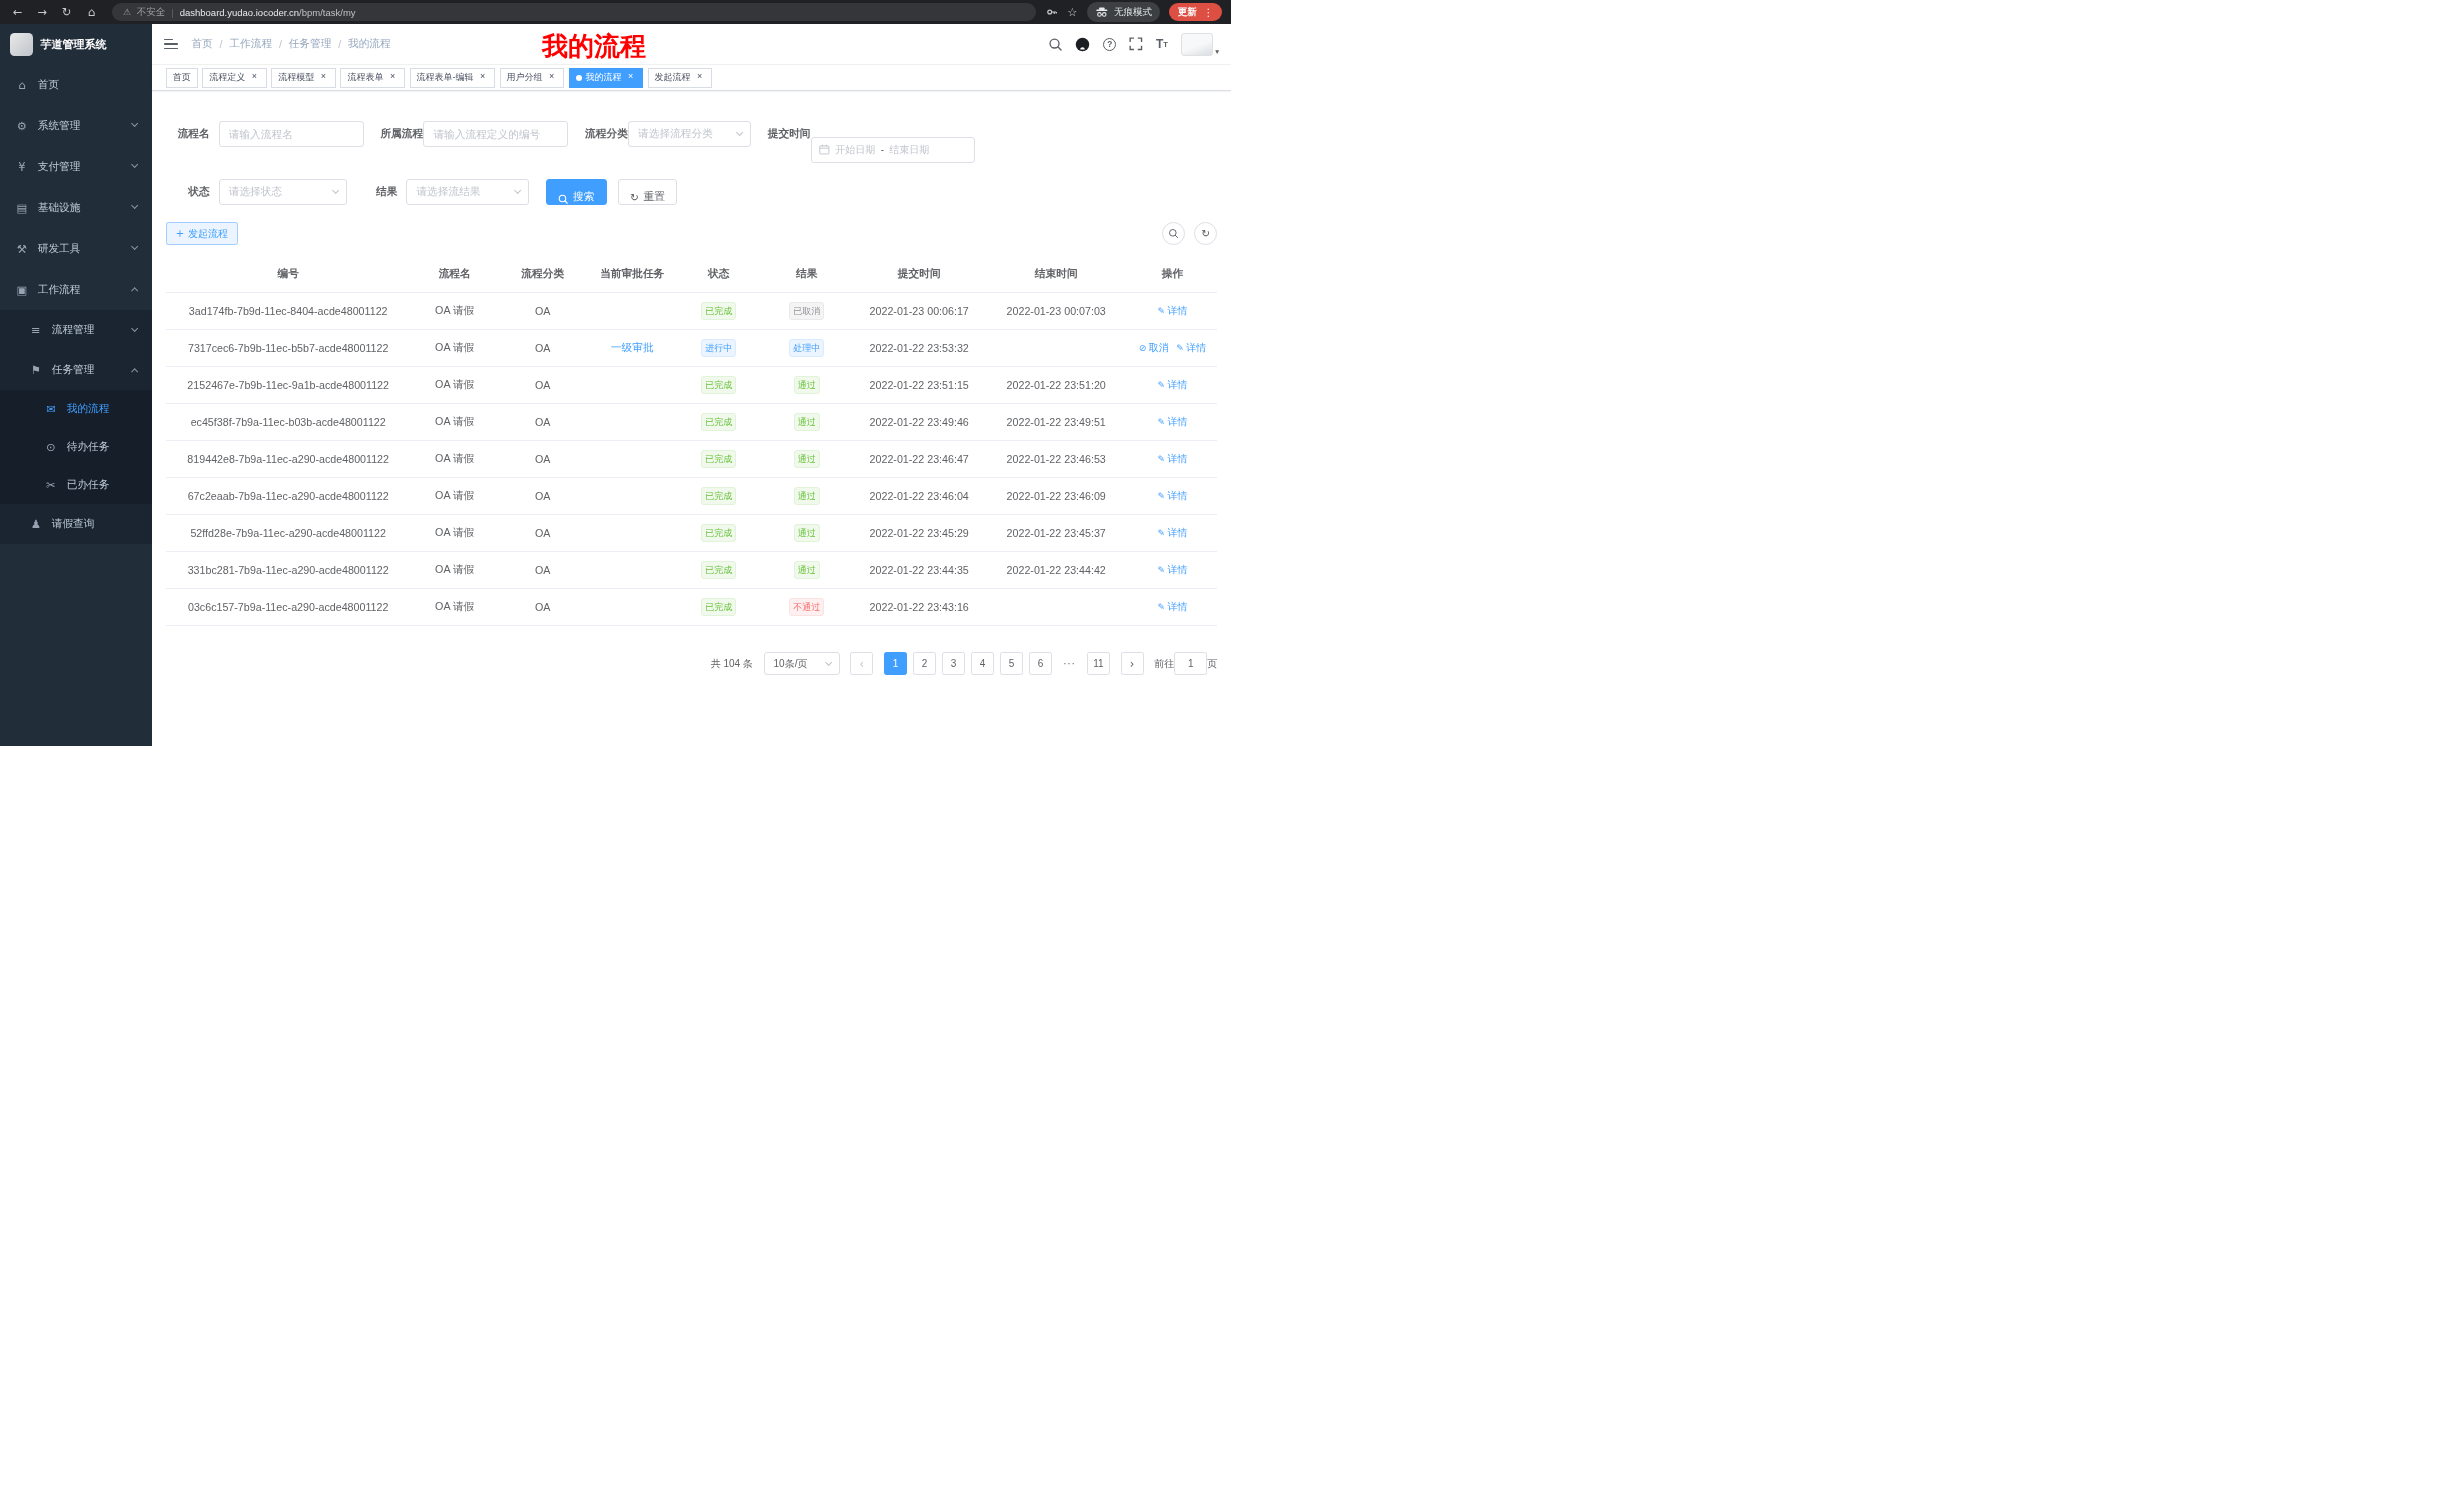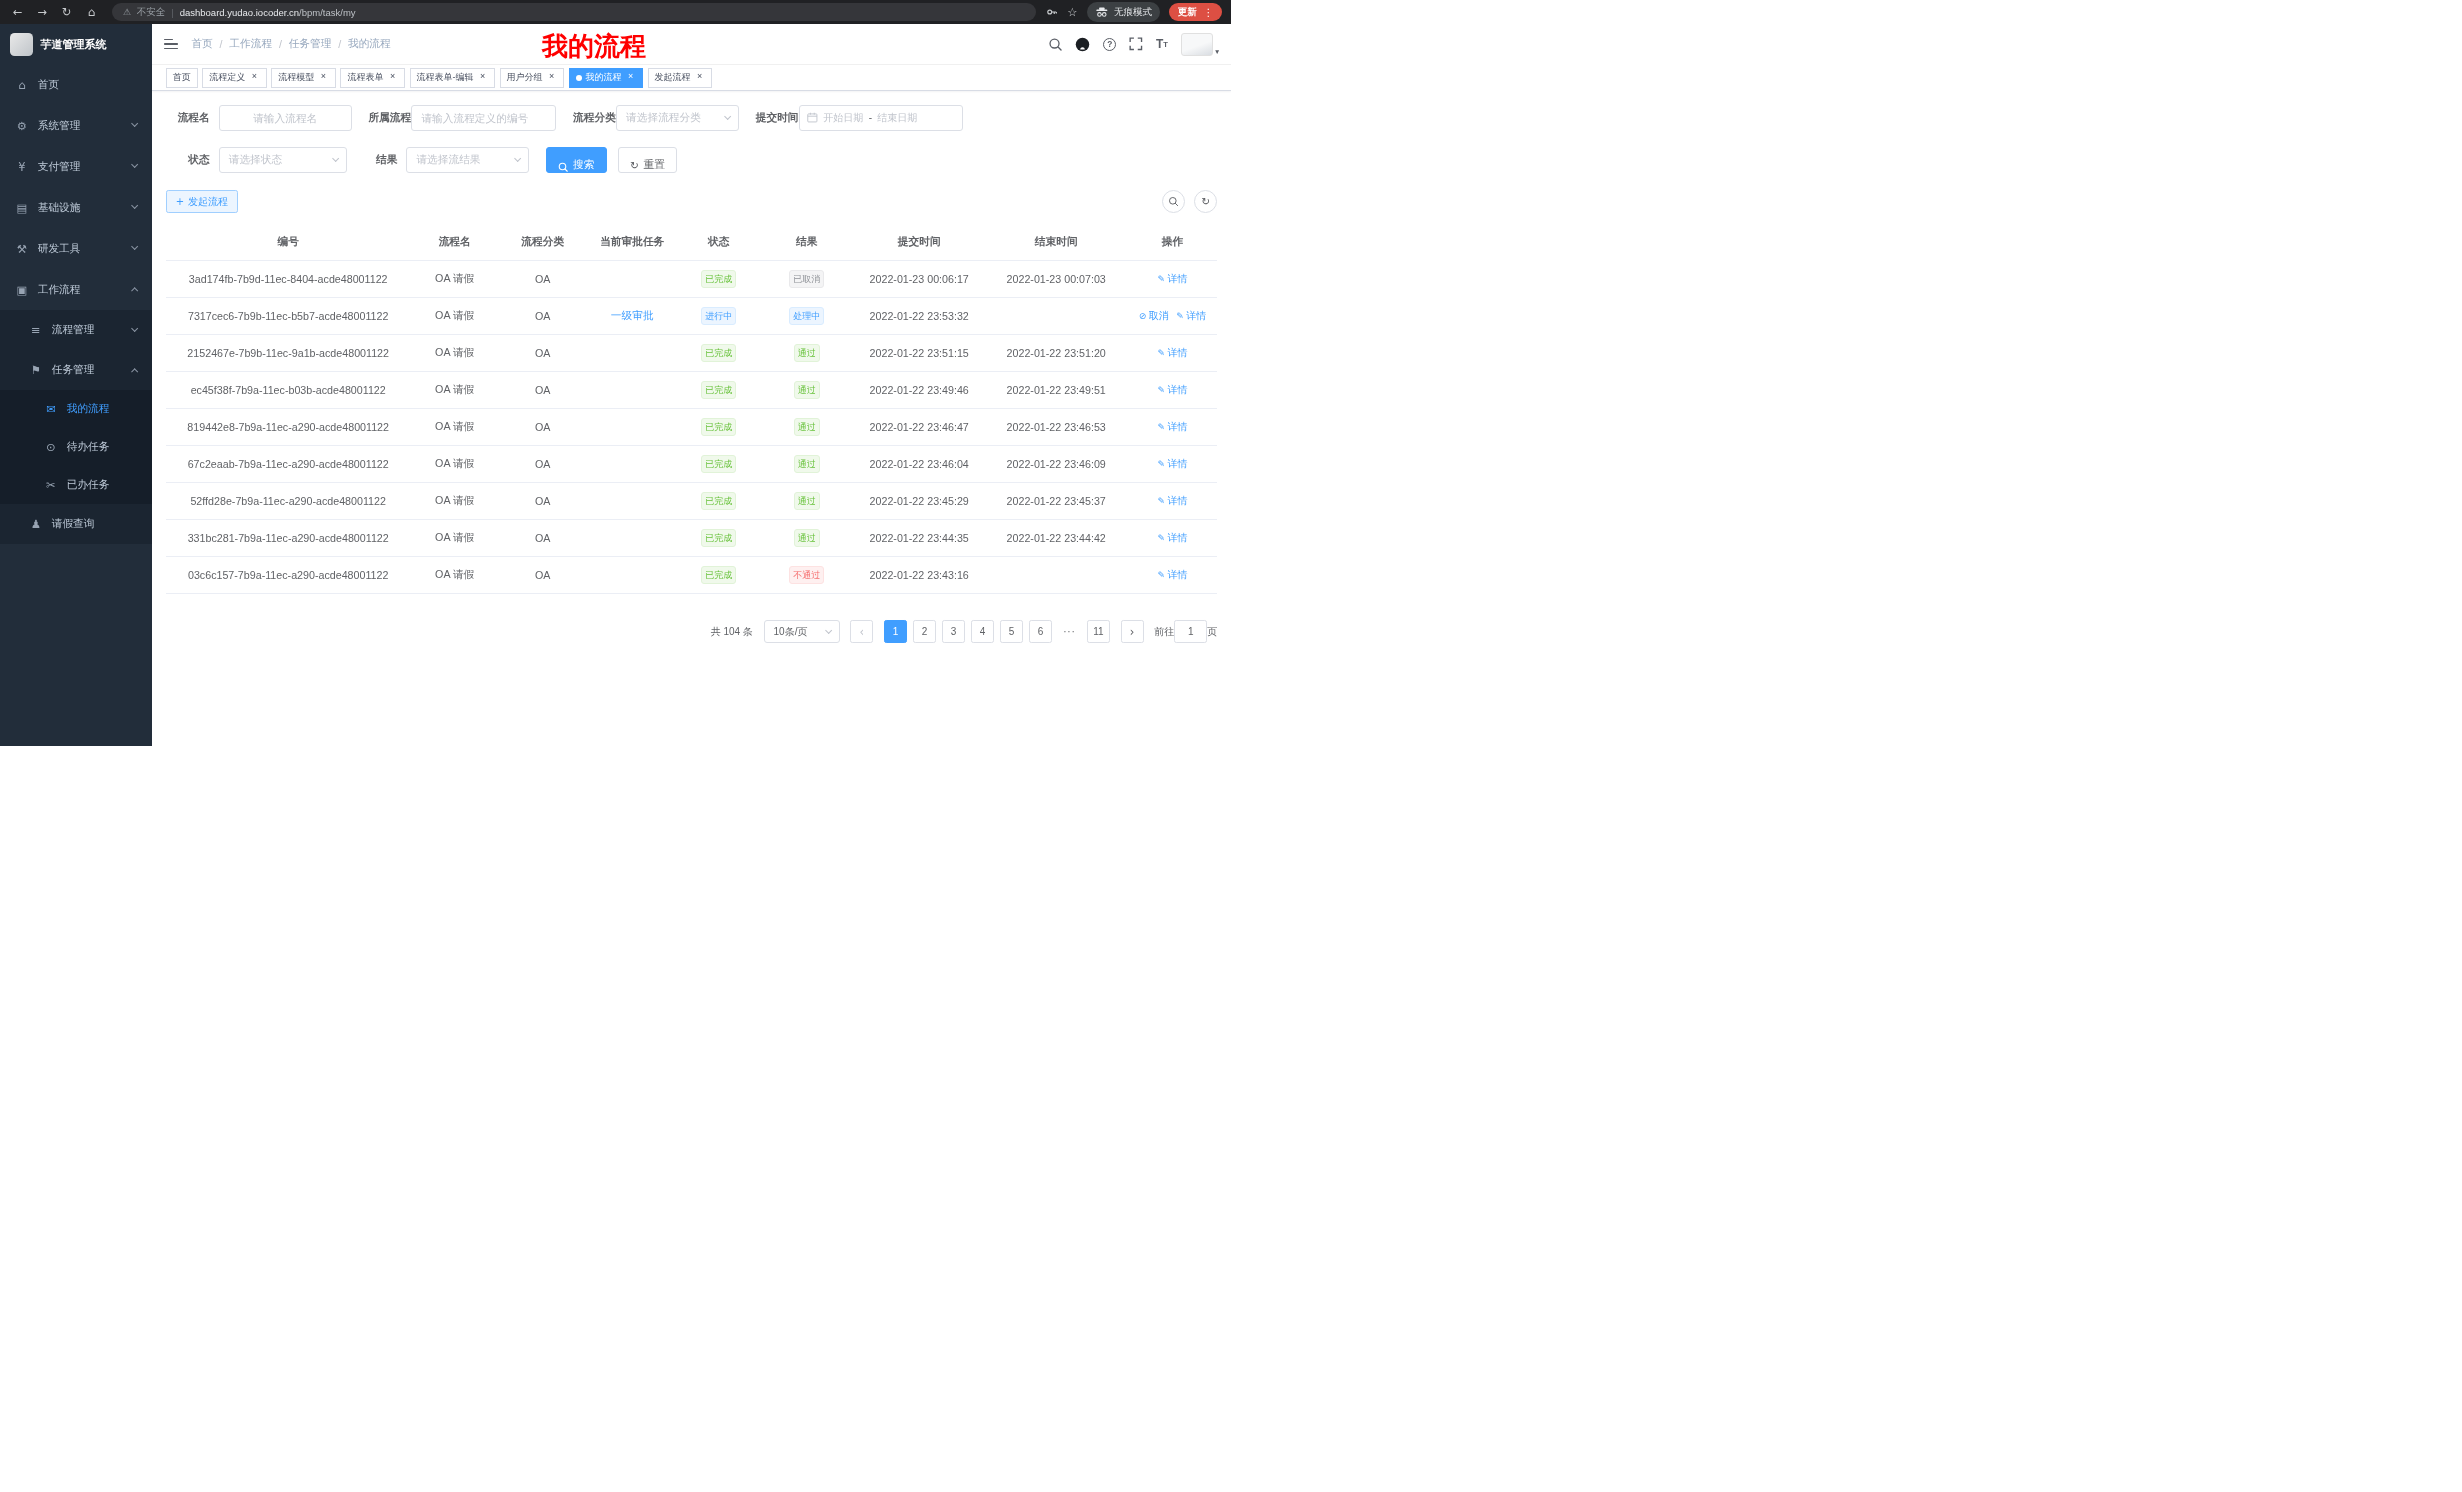--- a/index.html
+++ b/index.html
@@ -66,21 +66,21 @@
   
   .content { flex:1; padding:13.7px 13.7px 0; position:relative; }
   .filter-row { display:flex; align-items:center; margin-bottom:16.7px; }
   .form-item { display:flex; align-items:center; margin-right:16.7px; }
   .form-item label { font-weight:700; color:#606266; padding-right:9px; text-align:right; white-space:nowrap; }
   .lw70 { width:53px; } .lw56 { width:43px; }
   input.el-input { height:26px; border:0.8px solid #dcdfe6; border-radius:3px; padding:0 9px; font-size:10.7px; color:#606266; outline:none; background:#fff; }
   input.el-input::placeholder { color:#c0c4cc; }
   .select { height:26px; border:0.8px solid #dcdfe6; border-radius:3px; background:#fff; display:flex; align-items:center; justify-content:space-between; padding:0 7.6px 0 9px; color:#c0c4cc; cursor:pointer; }
   .caret { width:5.3px; height:5.3px; border-right:1.1px solid #c0c4cc; border-bottom:1.1px solid #c0c4cc; transform:rotate(45deg); margin-top:-3px; }
-  .date-range { width:164px; height:26px; border:0.8px solid #dcdfe6; border-radius:3px; background:#fff; display:flex; align-items:center; gap:5.3px; padding:0 7.6px; color:#c0c4cc; font-size:10px; cursor:pointer; }
+  .date-range { width:164px; height:26px; border:0.8px solid #dcdfe6; border-radius:3px; background:#fff; display:flex; align-items:center; gap:5.3px; padding:0 7.6px; color:#c0c4cc; font-size:10px; cursor:pointer;margin-top:32px; }
   .date-range .dash { color:#606266; }
   .btn { height:26px; border-radius:3px; border:0.8px solid #dcdfe6; background:#fff; color:#606266; font-size:10.7px; padding:0 11.4px; display:inline-flex; align-items:flex-end; gap:4.6px; cursor:pointer; }
   .btn.primary { background:var(--accent,#409eff); border-color:var(--accent,#409eff); color:#fff; }
 
   
   .toolbar-row { display:flex; align-items:center; justify-content:space-between; margin-top:1.5px; }
   .create-btn { height:23px; padding:0 9px; border-radius:2.3px; background:#ecf5ff; border:0.8px solid #a0cfff; color:var(--accent,#409eff); font-size:10px; display:inline-flex; align-items:center; gap:3.8px; cursor:pointer; }
   .tools { display:flex; gap:9px; }
   .circle-btn { width:23px; height:23px; border-radius:50%; border:0.8px solid #dcdfe6; background:#fff; color:#606266; display:flex; align-items:center; justify-content:center; cursor:pointer; font-size:10.7px; }
 
@@ -301,21 +301,21 @@
           <span>发起流程</span>
           <span class="tag-close">×</span>
         </div>
       </div>
 
     <div class="content">
 
       <div class="filter-row">
         <div class="form-item">
           <label class="lw70">流程名</label>
-          <input class="el-input" style="width: 133px; text-align: center;" placeholder="请输入流程名">
+          <input class="el-input" style="width: 145px;" placeholder="请输入流程名">
         </div>
         <div class="form-item">
           <label class="lw56">所属流程</label>
           <input class="el-input" style="width: 145px;" placeholder="请输入流程定义的编号">
         </div>
         <div class="form-item">
           <label class="lw56">流程分类</label>
           <div class="select" style="width:123px">
             <span>请选择流程分类</span>
             <span class="caret"></span>

